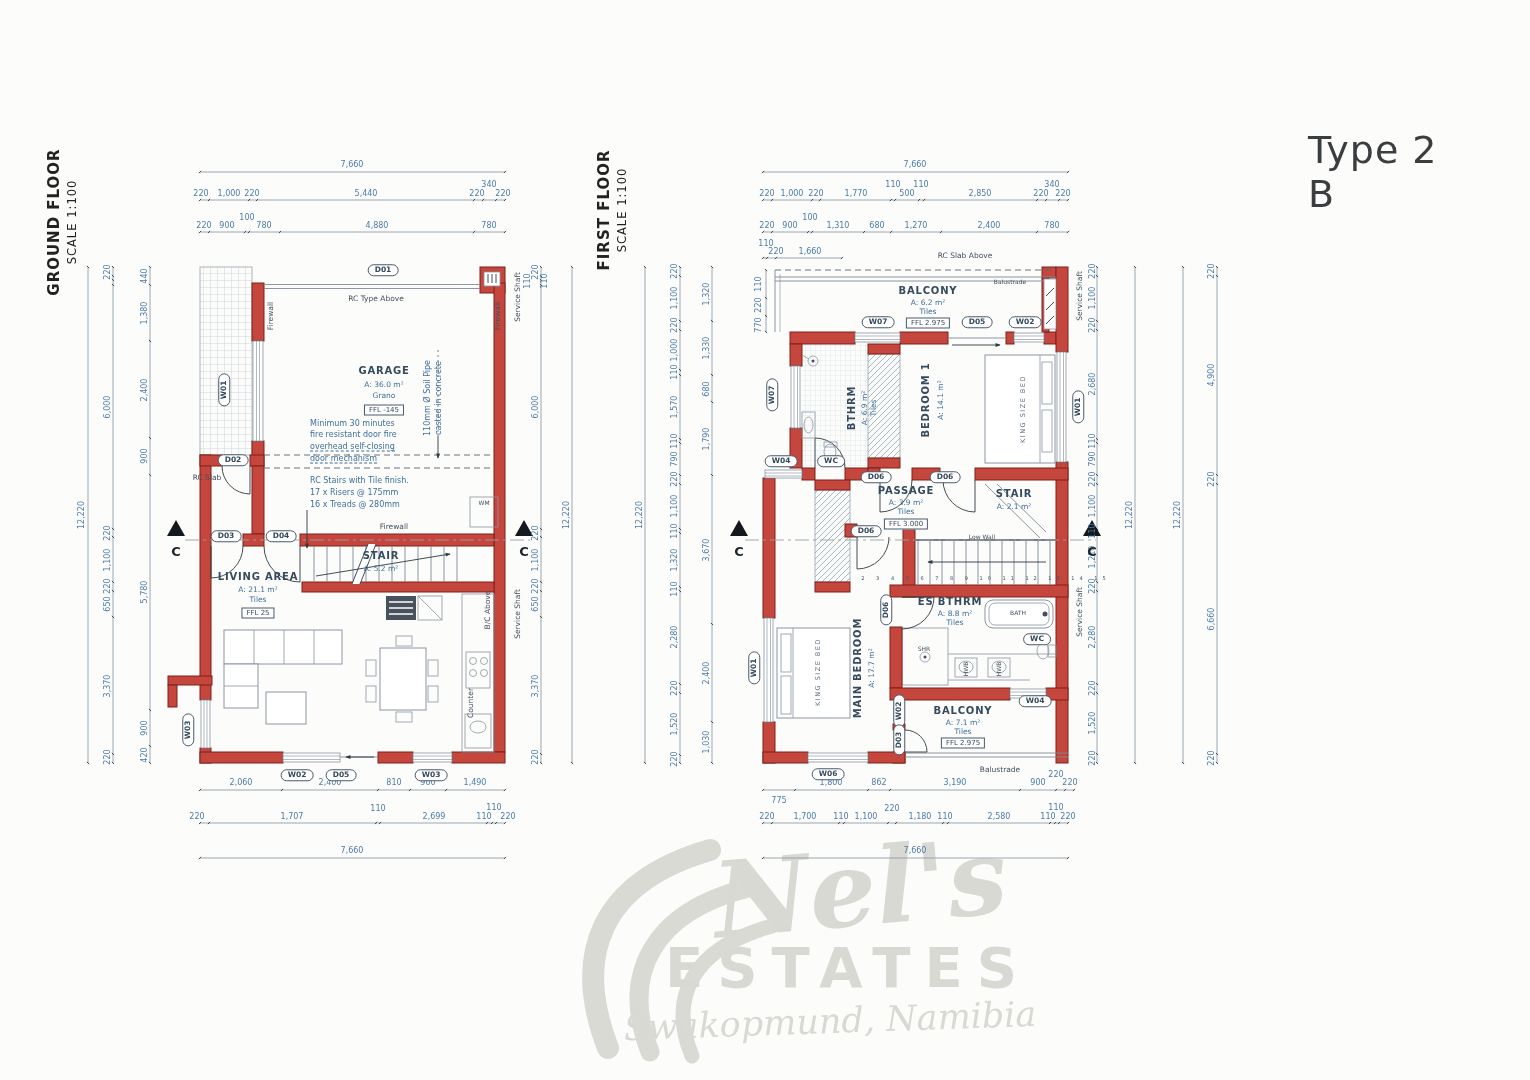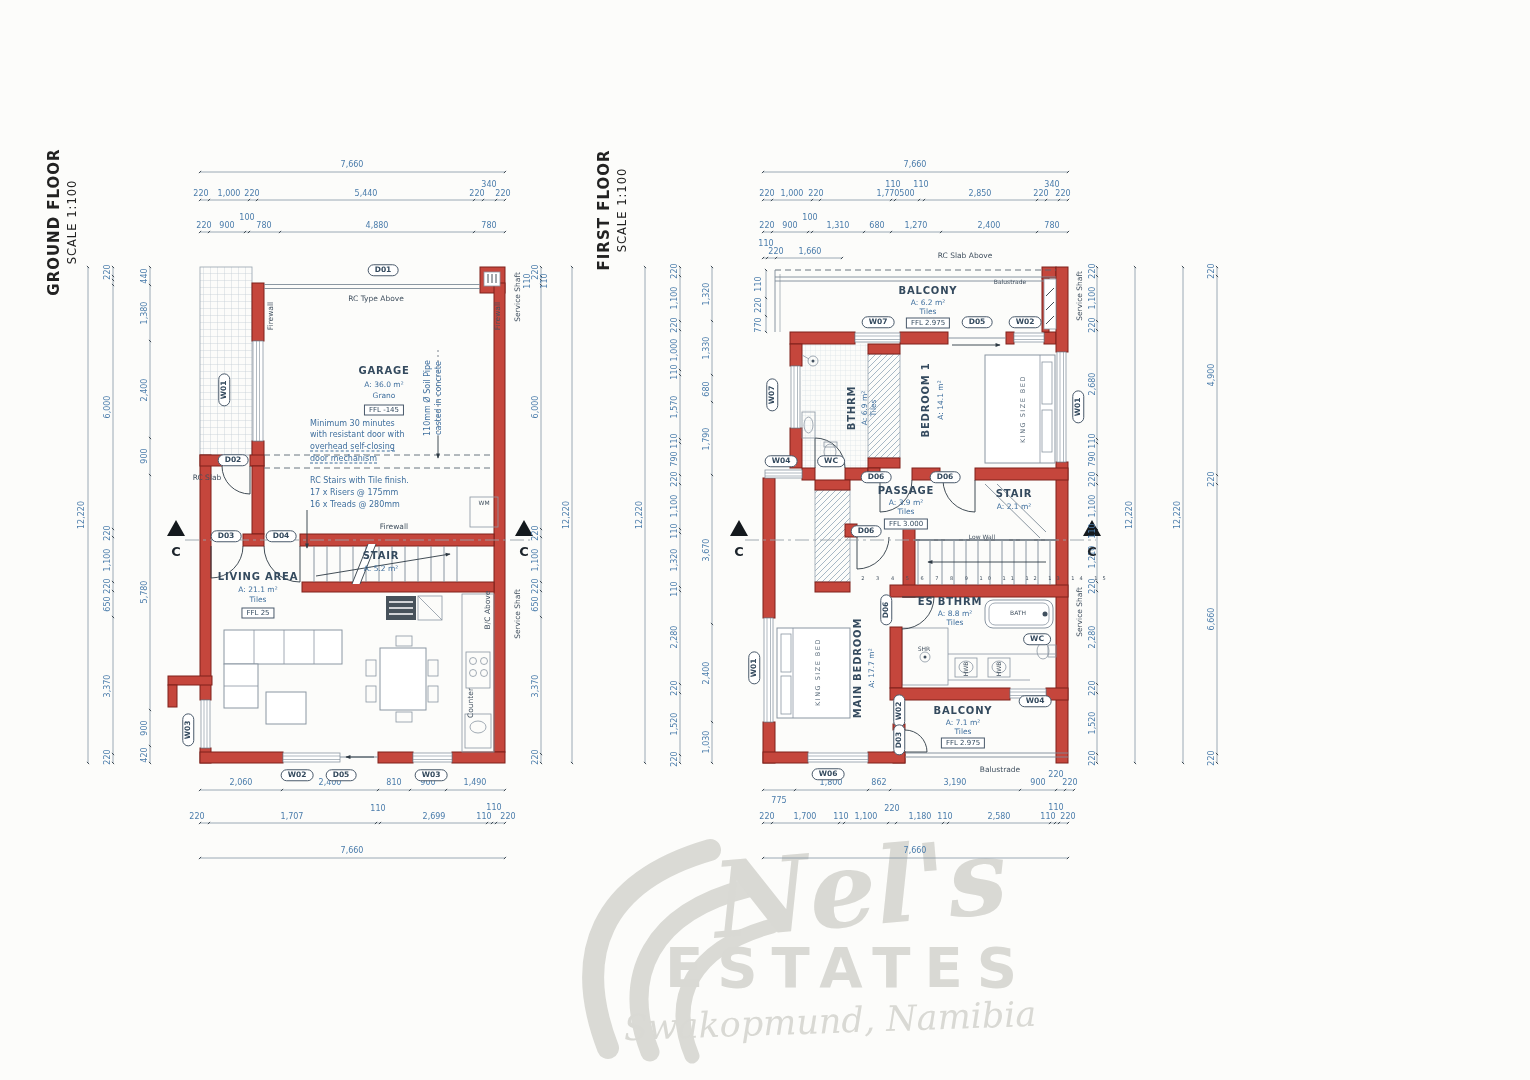--- a/index.html
+++ b/index.html
@@ -449,21 +449,21 @@
       <span class="ann tag" style="left: 341px; top: 775px; transform: translate(-50%, -50%);">D05</span>
       <span class="ann tag" style="left: 431px; top: 775px; transform: translate(-50%, -50%);">W03</span>
       <span class="ann small" style="left: 376px; top: 299px; transform: translate(-50%, -50%);">RC Type Above</span>
       <span class="ann room" style="left: 384px; top: 371px; transform: translate(-50%, -50%);">GARAGE</span>
       <span class="ann area" style="left: 384px; top: 385px; transform: translate(-50%, -50%);">A: 36.0 m²</span>
       <span class="ann area" style="left: 384px; top: 396px; transform: translate(-50%, -50%);">Grano</span>
       <span class="ann ffl" style="left: 384px; top: 410px; transform: translate(-50%, -50%);">FFL -145</span>
       <span class="ann note" style="left: 428px; top: 398px; transform: translate(-50%, -50%) rotate(-90deg);">110mm Ø Soil Pipe</span>
       <span class="ann note" style="left: 439px; top: 398px; transform: translate(-50%, -50%) rotate(-90deg);">casted in concrete</span>
       <span class="ann note" style="left: 310px; top: 424px; transform: translate(0px, -50%);">Minimum 30 minutes</span>
-      <span class="ann note" style="left: 310px; top: 435px; transform: translate(0px, -50%);">with resistant door with</span>
+      <span class="ann note" style="left: 310px; top: 435px; transform: translate(0px, -50%);">fire resistant door fire</span>
       <span class="ann noteu" style="left: 310px; top: 447px; transform: translate(0px, -50%);">overhead self-closing</span>
       <span class="ann noteu" style="left: 310px; top: 459px; transform: translate(0px, -50%);">door mechanism</span>
       <span class="ann note" style="left: 310px; top: 481px; transform: translate(0px, -50%);">RC Stairs with Tile finish.</span>
       <span class="ann note" style="left: 310px; top: 493px; transform: translate(0px, -50%);">17 x Risers @ 175mm</span>
       <span class="ann note" style="left: 310px; top: 505px; transform: translate(0px, -50%);">16 x Treads @ 280mm</span>
       <span class="ann small" style="left: 207px; top: 478px; transform: translate(-50%, -50%);">RC Slab</span>
       <span class="ann small" style="left: 271px; top: 316px; transform: translate(-50%, -50%) rotate(-90deg);">Firewall</span>
       <span class="ann small" style="left: 498px; top: 316px; transform: translate(-50%, -50%) rotate(-90deg);">Firewall</span>
       <span class="ann small" style="left: 394px; top: 527px; transform: translate(-50%, -50%);">Firewall</span>
       <span class="ann small" style="left: 518px; top: 297px; transform: translate(-50%, -50%) rotate(-90deg);">Service Shaft</span>
@@ -476,21 +476,21 @@
       <span class="ann ffl" style="left: 258px; top: 613px; transform: translate(-50%, -50%);">FFL 25</span>
       <span class="ann tiny" style="left: 484px; top: 503px; transform: translate(-50%, -50%);">WM</span>
       <span class="ann small" style="left: 471px; top: 703px; transform: translate(-50%, -50%) rotate(-90deg);">Counter</span>
       <span class="ann small" style="left: 488px; top: 610px; transform: translate(-50%, -50%) rotate(-90deg);">B/C Above</span>
       <span class="ann sec" style="left: 176px; top: 551px; transform: translate(-50%, -50%);">C</span>
       <span class="ann sec" style="left: 524px; top: 551px; transform: translate(-50%, -50%);">C</span>
       <span class="ann dim" style="left: 915px; top: 165px; transform: translate(-50%, -50%);">7,660</span>
       <span class="ann dim" style="left: 767px; top: 194px; transform: translate(-50%, -50%);">220</span>
       <span class="ann dim" style="left: 792px; top: 194px; transform: translate(-50%, -50%);">1,000</span>
       <span class="ann dim" style="left: 816px; top: 194px; transform: translate(-50%, -50%);">220</span>
-      <span class="ann dim" style="left: 888px; top: 194px; transform: translate(-50%, -50%);">1,770</span>
+      <span class="ann dim" style="left: 856px; top: 194px; transform: translate(-50%, -50%);">1,770</span>
       <span class="ann dim" style="left: 893px; top: 185px; transform: translate(-50%, -50%);">110</span>
       <span class="ann dim" style="left: 907px; top: 194px; transform: translate(-50%, -50%);">500</span>
       <span class="ann dim" style="left: 921px; top: 185px; transform: translate(-50%, -50%);">110</span>
       <span class="ann dim" style="left: 980px; top: 194px; transform: translate(-50%, -50%);">2,850</span>
       <span class="ann dim" style="left: 1041px; top: 194px; transform: translate(-50%, -50%);">220</span>
       <span class="ann dim" style="left: 1052px; top: 185px; transform: translate(-50%, -50%);">340</span>
       <span class="ann dim" style="left: 1063px; top: 194px; transform: translate(-50%, -50%);">220</span>
       <span class="ann dim" style="left: 767px; top: 226px; transform: translate(-50%, -50%);">220</span>
       <span class="ann dim" style="left: 790px; top: 226px; transform: translate(-50%, -50%);">900</span>
       <span class="ann dim" style="left: 810px; top: 218px; transform: translate(-50%, -50%);">100</span>
@@ -631,13 +631,14 @@
 
   <div id="gf-title" class="floor-title">
     <div class="t1">GROUND FLOOR</div>
     <div class="t2">SCALE 1:100</div>
   </div>
   <div id="ff-title" class="floor-title">
     <div class="t1">FIRST FLOOR</div>
     <div class="t2">SCALE 1:100</div>
   </div>
 
+  <div id="type-label">Type 2 B</div>
 </div>
 
 </body></html>

